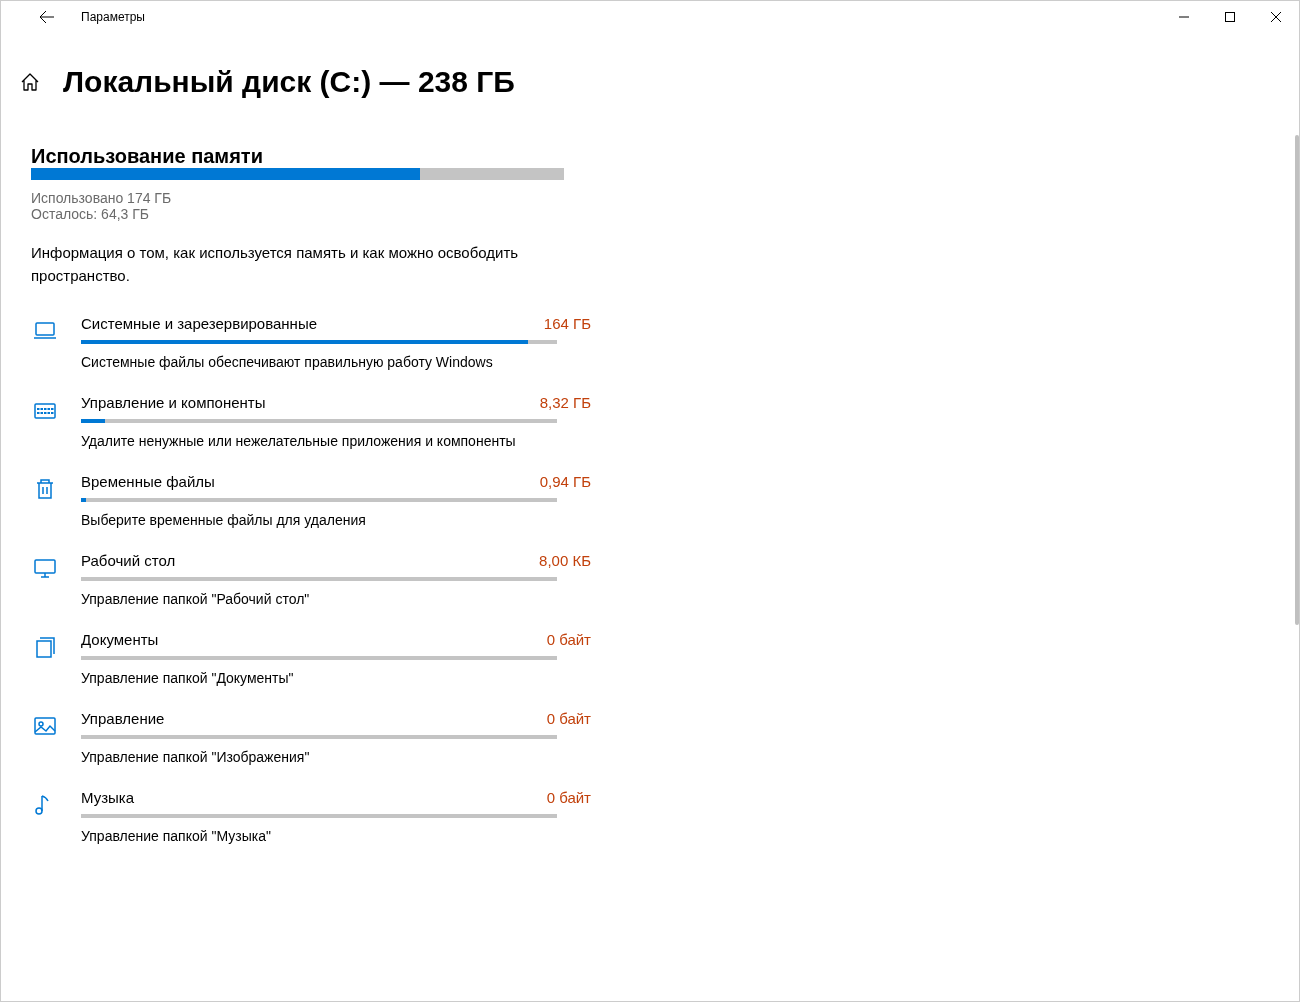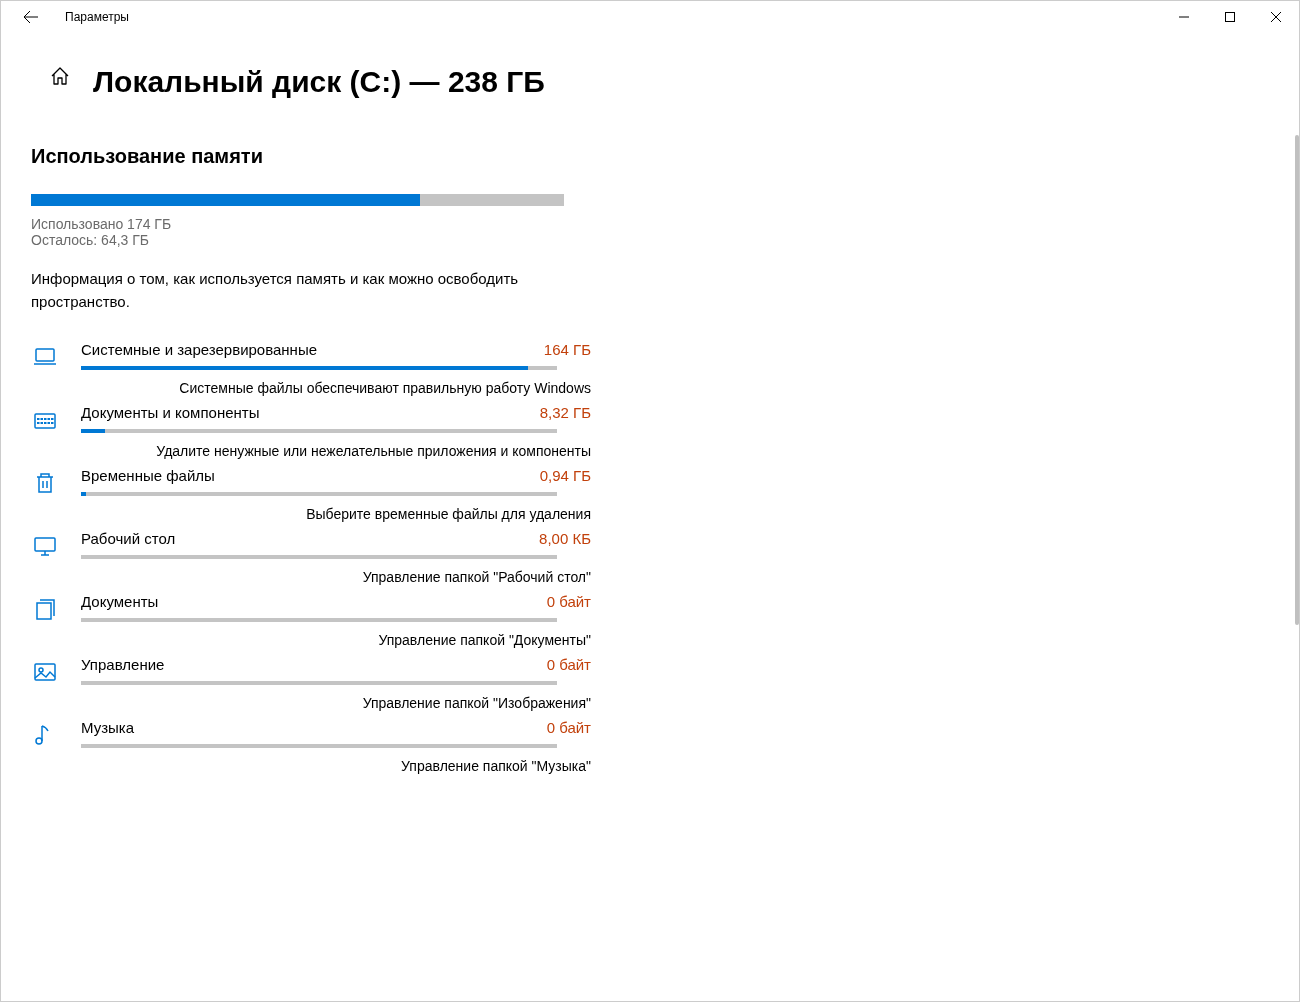--- a/index.html
+++ b/index.html
@@ -10,20 +10,21 @@
     width: 1300px;
     height: 1002px;
     overflow: hidden;
     border: 1px solid #ccc;
   }
   .titlebar {
     height: 32px;
     display: flex;
     align-items: center;
     padding-left: 10px;
+    margin-left: 16px;
   }
   .back-btn {
     width: 40px;
     height: 32px;
     display: flex;
     align-items: center;
     justify-content: center;
     cursor: pointer;
   }
   .titlebar-text {
@@ -51,39 +52,39 @@
     position: absolute;
     right: 0;
     top: 102px;
     width: 4px;
     height: 490px;
     background: #c0c0c0;
     border-radius: 2px;
   }
   .page-header {
     display: flex;
-    padding: 32px 0 0 48px;
+    align-items: center;
+    padding: 32px 0 0 18px;
     gap: 22px;
   }
   .home-icon {
     width: 22px;
     height: 22px;
   }
   .page-title {
     font-size: 30px;
     font-weight: 600;
   }
   .main {
     padding: 46px 0 0 30px;
     width: 590px;
   }
   .section-title {
     font-size: 20px;
     font-weight: 600;
-    margin-bottom: 26px;
   }
   .overall-bar {
     width: 533px;
     height: 12px;
     background: #c4c4c4;
     position: relative;
     margin-bottom: 10px;
   }
   .overall-fill {
     height: 100%;
@@ -101,22 +102,21 @@
   .info-text {
     font-size: 15px;
     color: #000;
     line-height: 1.5;
     margin-bottom: 28px;
     width: 500px;
   }
   .cat-list {
     display: flex;
     flex-direction: column;
-    gap: 8px;
-    text-align: right;
+    gap: 24px;
   }
   .cat-item {
     display: flex;
     gap: 22px;
     cursor: pointer;
   }
   .cat-icon {
     width: 28px;
     height: 28px;
     display: flex;
@@ -245,21 +245,21 @@
               <rect x="19" y="15" width="2.5" height="2" fill="#0078d4"></rect>
               <rect x="5" y="11" width="2.5" height="2" fill="#0078d4"></rect>
               <rect x="8.5" y="11" width="2.5" height="2" fill="#0078d4"></rect>
               <rect x="12" y="11" width="2.5" height="2" fill="#0078d4"></rect>
               <rect x="15.5" y="11" width="2.5" height="2" fill="#0078d4"></rect>
               <rect x="19" y="11" width="2.5" height="2" fill="#0078d4"></rect>
             </svg>
           </div>
     <div class="cat-body">
       <div class="cat-head">
-        <span class="cat-title">Документы и компоненты</span>
+        <span class="cat-title">Управление и компоненты</span>
         <span class="cat-size">8,32 ГБ</span>
       </div>
       <div class="cat-bar">
         <div class="cat-fill" style="width:5%"></div>
       </div>
       <div class="cat-desc">Удалите ненужные или нежелательные приложения и компоненты</div>
     </div>
         </div>
         <div class="cat-item">
     <div class="cat-icon">

